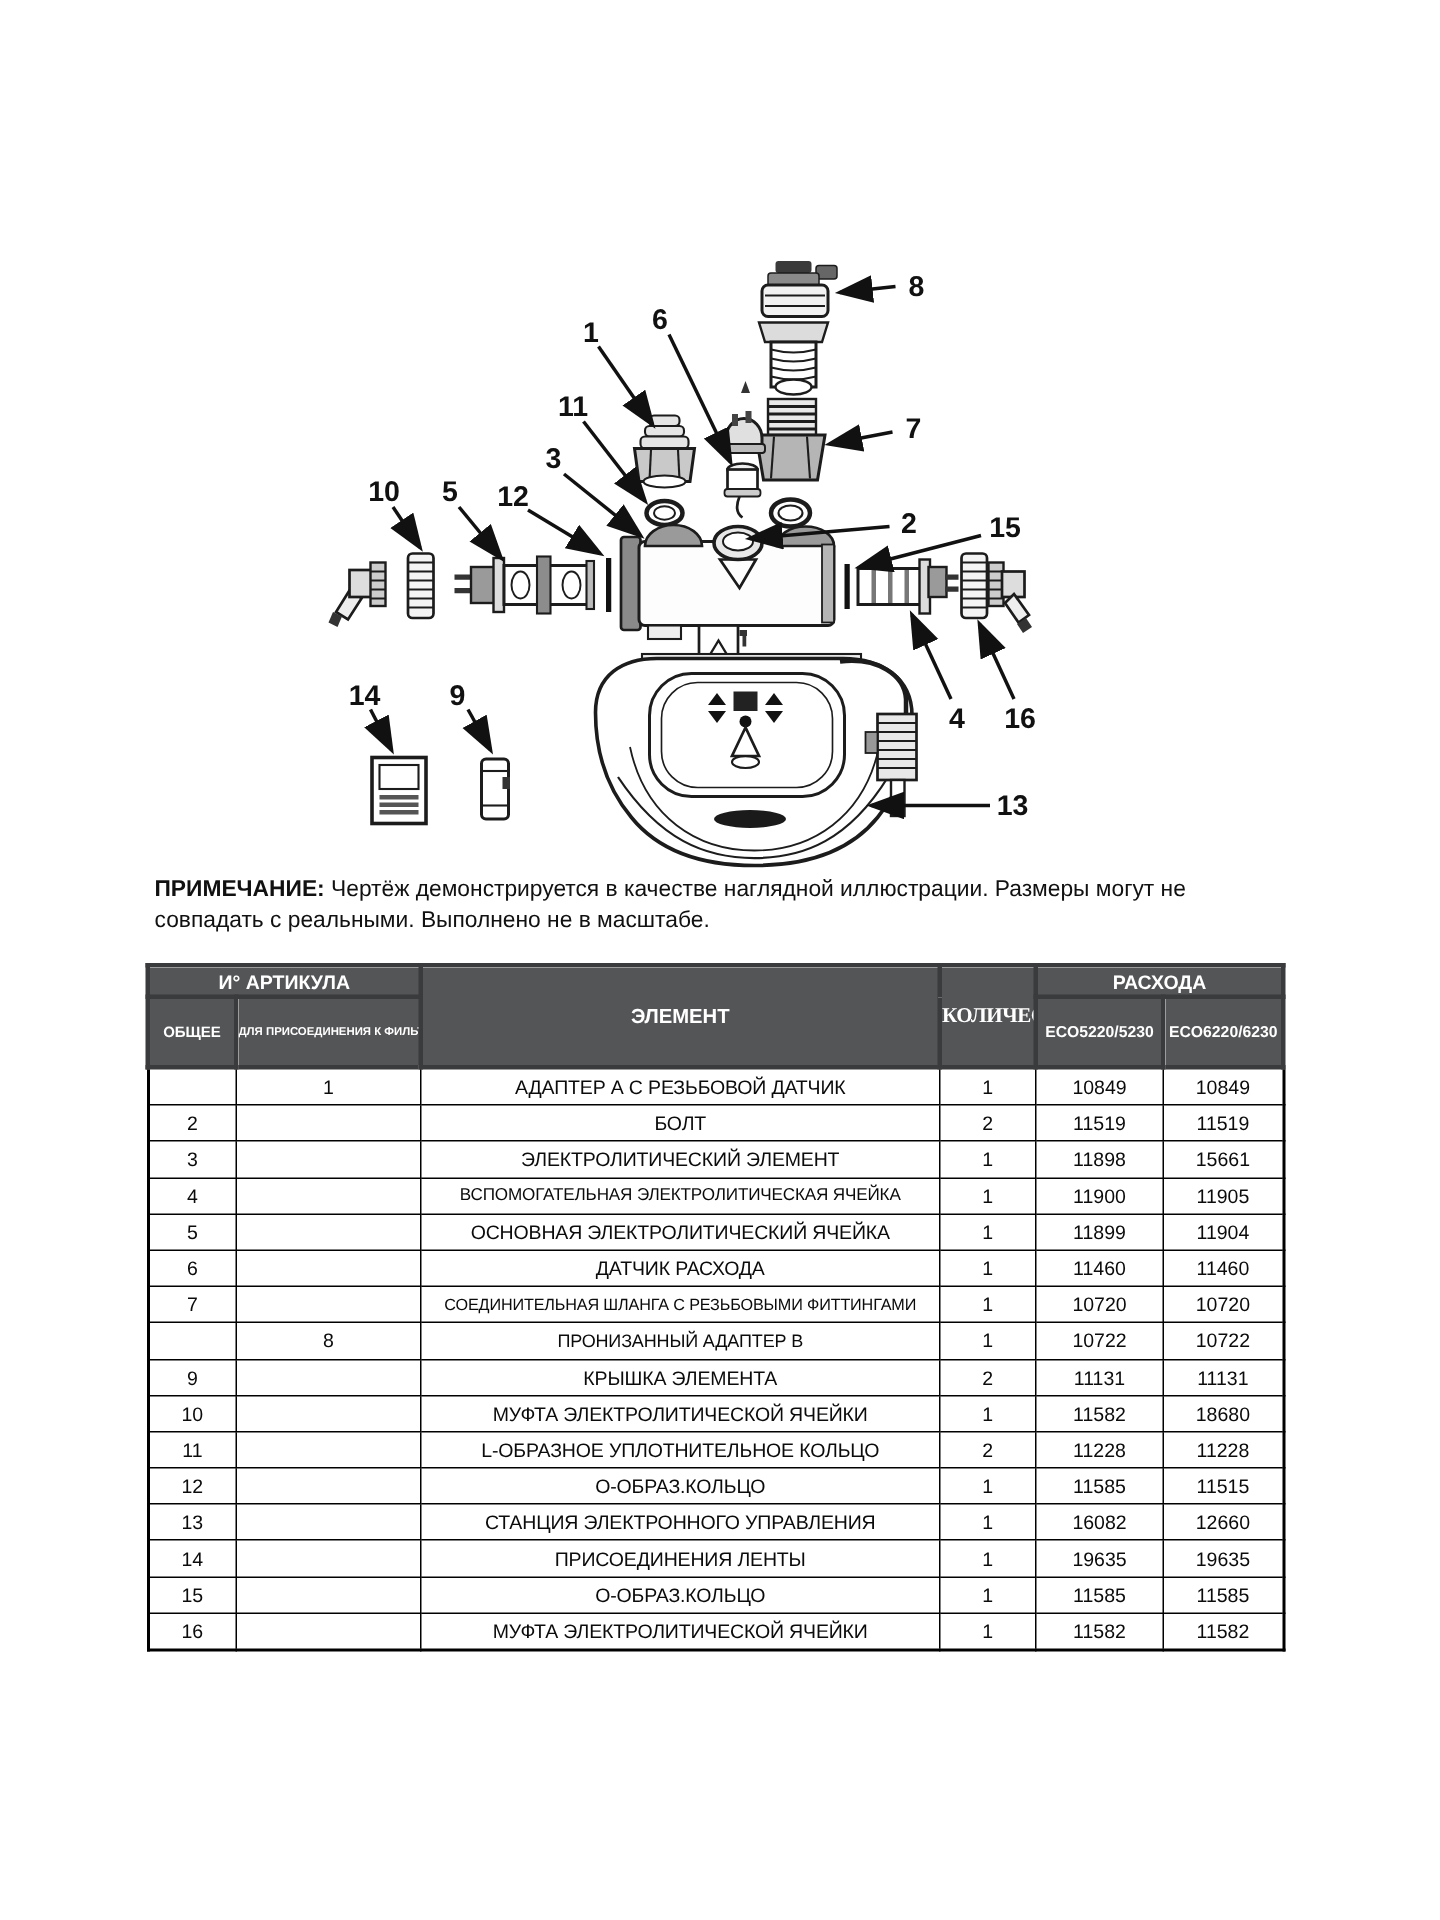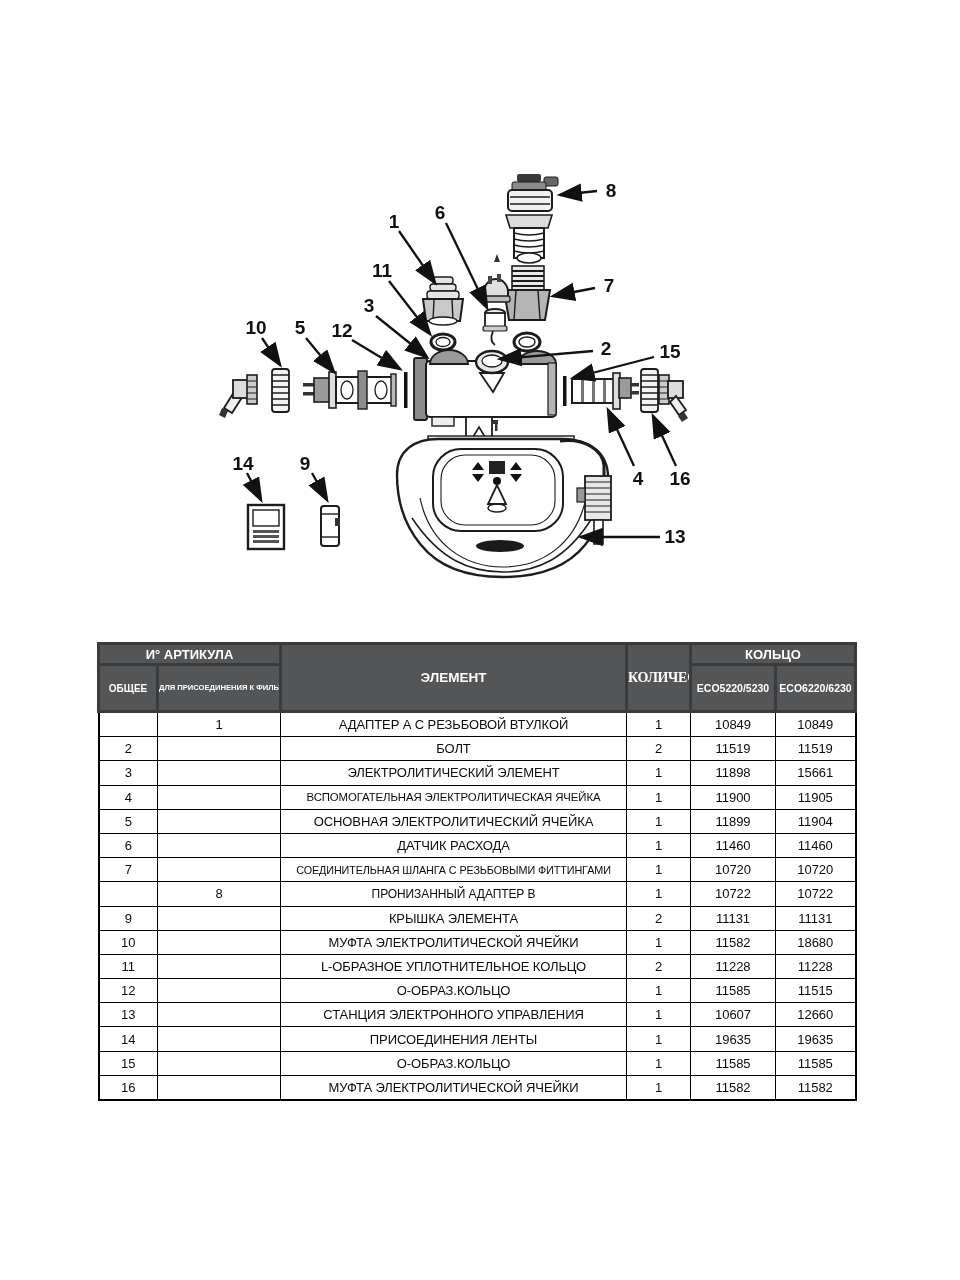--- a/index.html
+++ b/index.html
@@ -271,49 +271,50 @@
   <g class="callout">
     <text x="305" y="470" text-anchor="middle">9</text>
     <line class="arrow" x1="312" y1="473" x2="327" y2="500" marker-end="url(#ah)"></line>
   </g>
   <g class="callout">
     <text x="675" y="543" text-anchor="middle">13</text>
     <line class="arrow" x1="660" y1="537" x2="581" y2="537" marker-end="url(#ah)"></line>
   </g>
 </svg>
 
+<p class="note"><span class="note-label">ПРИМЕЧАНИЕ:</span> <span>Чертёж демонстрируется в качестве наглядной иллюстрации. Размеры могут не совпадать с реальными. Выполнено не в масштабе.</span></p>
 
 <table class="parts">
   <colgroup>
     <col style="width:59px">
         <col style="width:123px">
         <col style="width:346px">
     <col style="width:64px">
         <col style="width:85px">
         <col style="width:80px">
   </colgroup>
   <thead>
     <tr>
       <th colspan="2" class="h-artno">И° АРТИКУЛА</th>
       <th rowspan="2" class="h-desc">ЭЛЕМЕНТ</th>
       <th rowspan="2" class="h-qty">КОЛИЧЕСТВО</th>
-      <th colspan="2" class="h-art">КОЛЬЦО</th>
+      <th colspan="2" class="h-art">РАСХОДА</th>
     </tr>
     <tr>
       <th class="h-general">ОБЩЕЕ</th>
       <th class="h-pump">ДЛЯ ПРИСОЕДИНЕНИЯ К ФИЛЬТРОВАЛЬНОМУ НАСОСУ С 1-1/4" (32MM) РАЗМЕР ШЛАНГИ</th>
       <th class="h-eco">ECO5220/5230</th>
       <th class="h-eco">ECO6220/6230</th>
     </tr>
   </thead>
   <tbody>
     <tr>
           <td></td>
           <td>1</td>
-          <td class="c-desc">АДАПТЕР А С РЕЗЬБОВОЙ  ВТУЛКОЙ</td>
+          <td class="c-desc">АДАПТЕР А С РЕЗЬБОВОЙ  ДАТЧИК</td>
           <td>1</td>
           <td>10849</td>
           <td>10849</td>
         </tr>
     <tr>
           <td>2</td>
           <td></td>
           <td class="c-desc">БОЛТ</td>
           <td>2</td>
           <td>11519</td>
@@ -397,21 +398,21 @@
           <td class="c-desc">О-ОБРАЗ.КОЛЬЦО</td>
           <td>1</td>
           <td>11585</td>
           <td>11515</td>
         </tr>
     <tr>
           <td>13</td>
           <td></td>
           <td class="c-desc">СТАНЦИЯ ЭЛЕКТРОННОГО УПРАВЛЕНИЯ</td>
           <td>1</td>
-          <td>10607</td>
+          <td>16082</td>
           <td>12660</td>
         </tr>
     <tr>
           <td>14</td>
           <td></td>
           <td class="c-desc">ПРИСОЕДИНЕНИЯ ЛЕНТЫ</td>
           <td>1</td>
           <td>19635</td>
           <td>19635</td>
         </tr>

